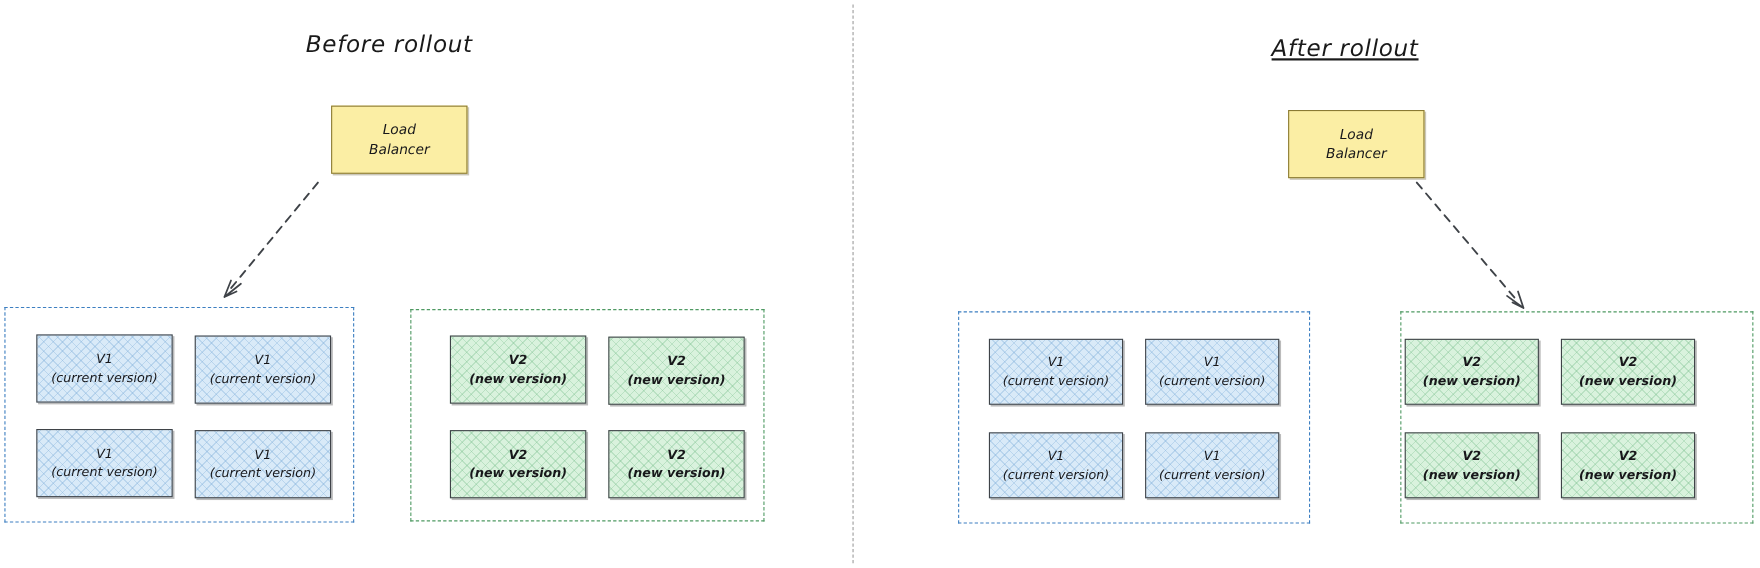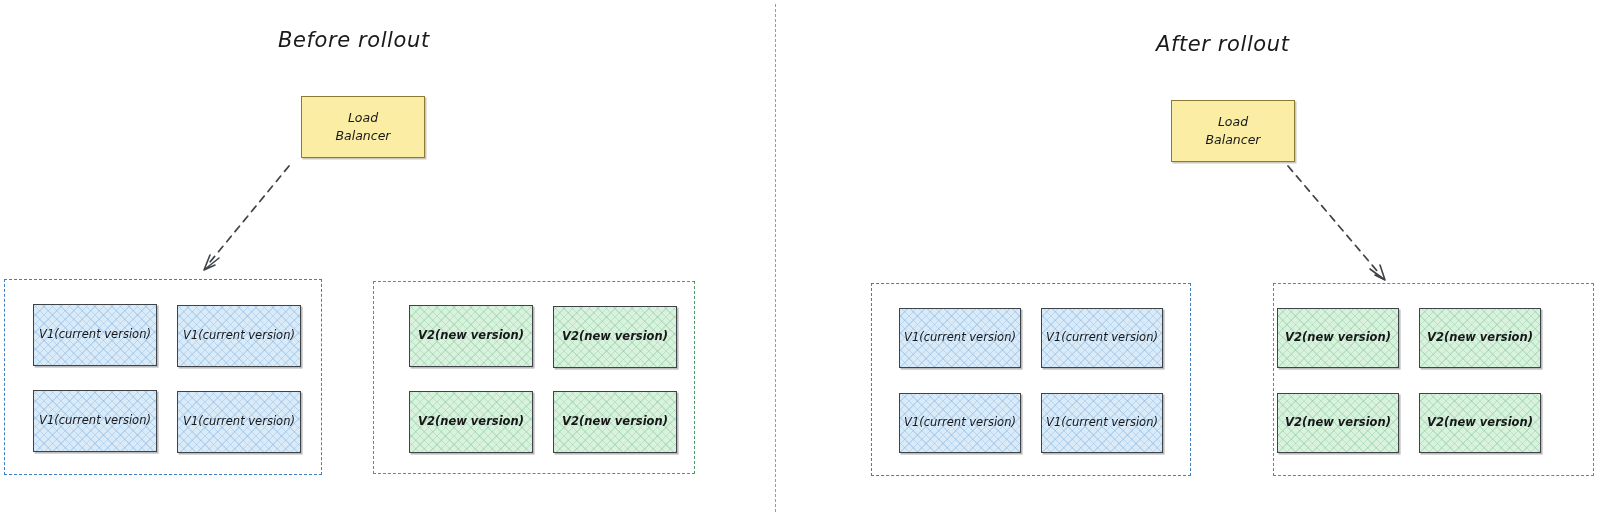--- a/index.html
+++ b/index.html
@@ -38,21 +38,21 @@
   .panel-title {
     position: absolute;
     font-family: "DejaVu Sans", sans-serif;
     font-size: 21px;
     color: #1a1a1a;
     white-space: nowrap;
     letter-spacing: 0.6px;
     font-style: italic;
   }
   #title-before { left: 278px; top: 28px; font-style: italic; }
-  #title-after  { left: 1156px; top: 32px; }
+  #title-after  { left: 1156px; top: 32px; text-decoration: underline; }
 
   
   .lb-box {
     position: absolute;
     background: #fbeea4;
     border: 1.6px solid #8a7a33;
     box-shadow: 1.5px 1.5px 0 rgba(80,70,30,0.30);
     display: flex;
     flex-direction: column;
     align-items: center;
@@ -78,21 +78,21 @@
   #group-before-v1 { left: 4px;    top: 279px; width: 318px; height: 196px; }
   #group-before-v2 { left: 373px;  top: 281px; width: 322px; height: 193px; }
   #group-after-v1  { left: 871px;  top: 283px; width: 320px; height: 193px; }
   #group-after-v2  { left: 1273px; top: 283px; width: 321px; height: 193px; }
 
   
   .node {
     position: absolute;
     box-sizing: border-box;
     display: flex;
-    flex-direction: row;
+    flex-direction: column;
     align-items: center;
     justify-content: center;
     font-size: 11.5px;
     color: #17171a;
     line-height: 1.5;
     font-style: italic;
     box-shadow: 1.6px 1.6px 0 rgba(60,60,60,0.35);
   }
   .node .nv  { white-space: nowrap; }
   .node .nsub{ white-space: nowrap; }

